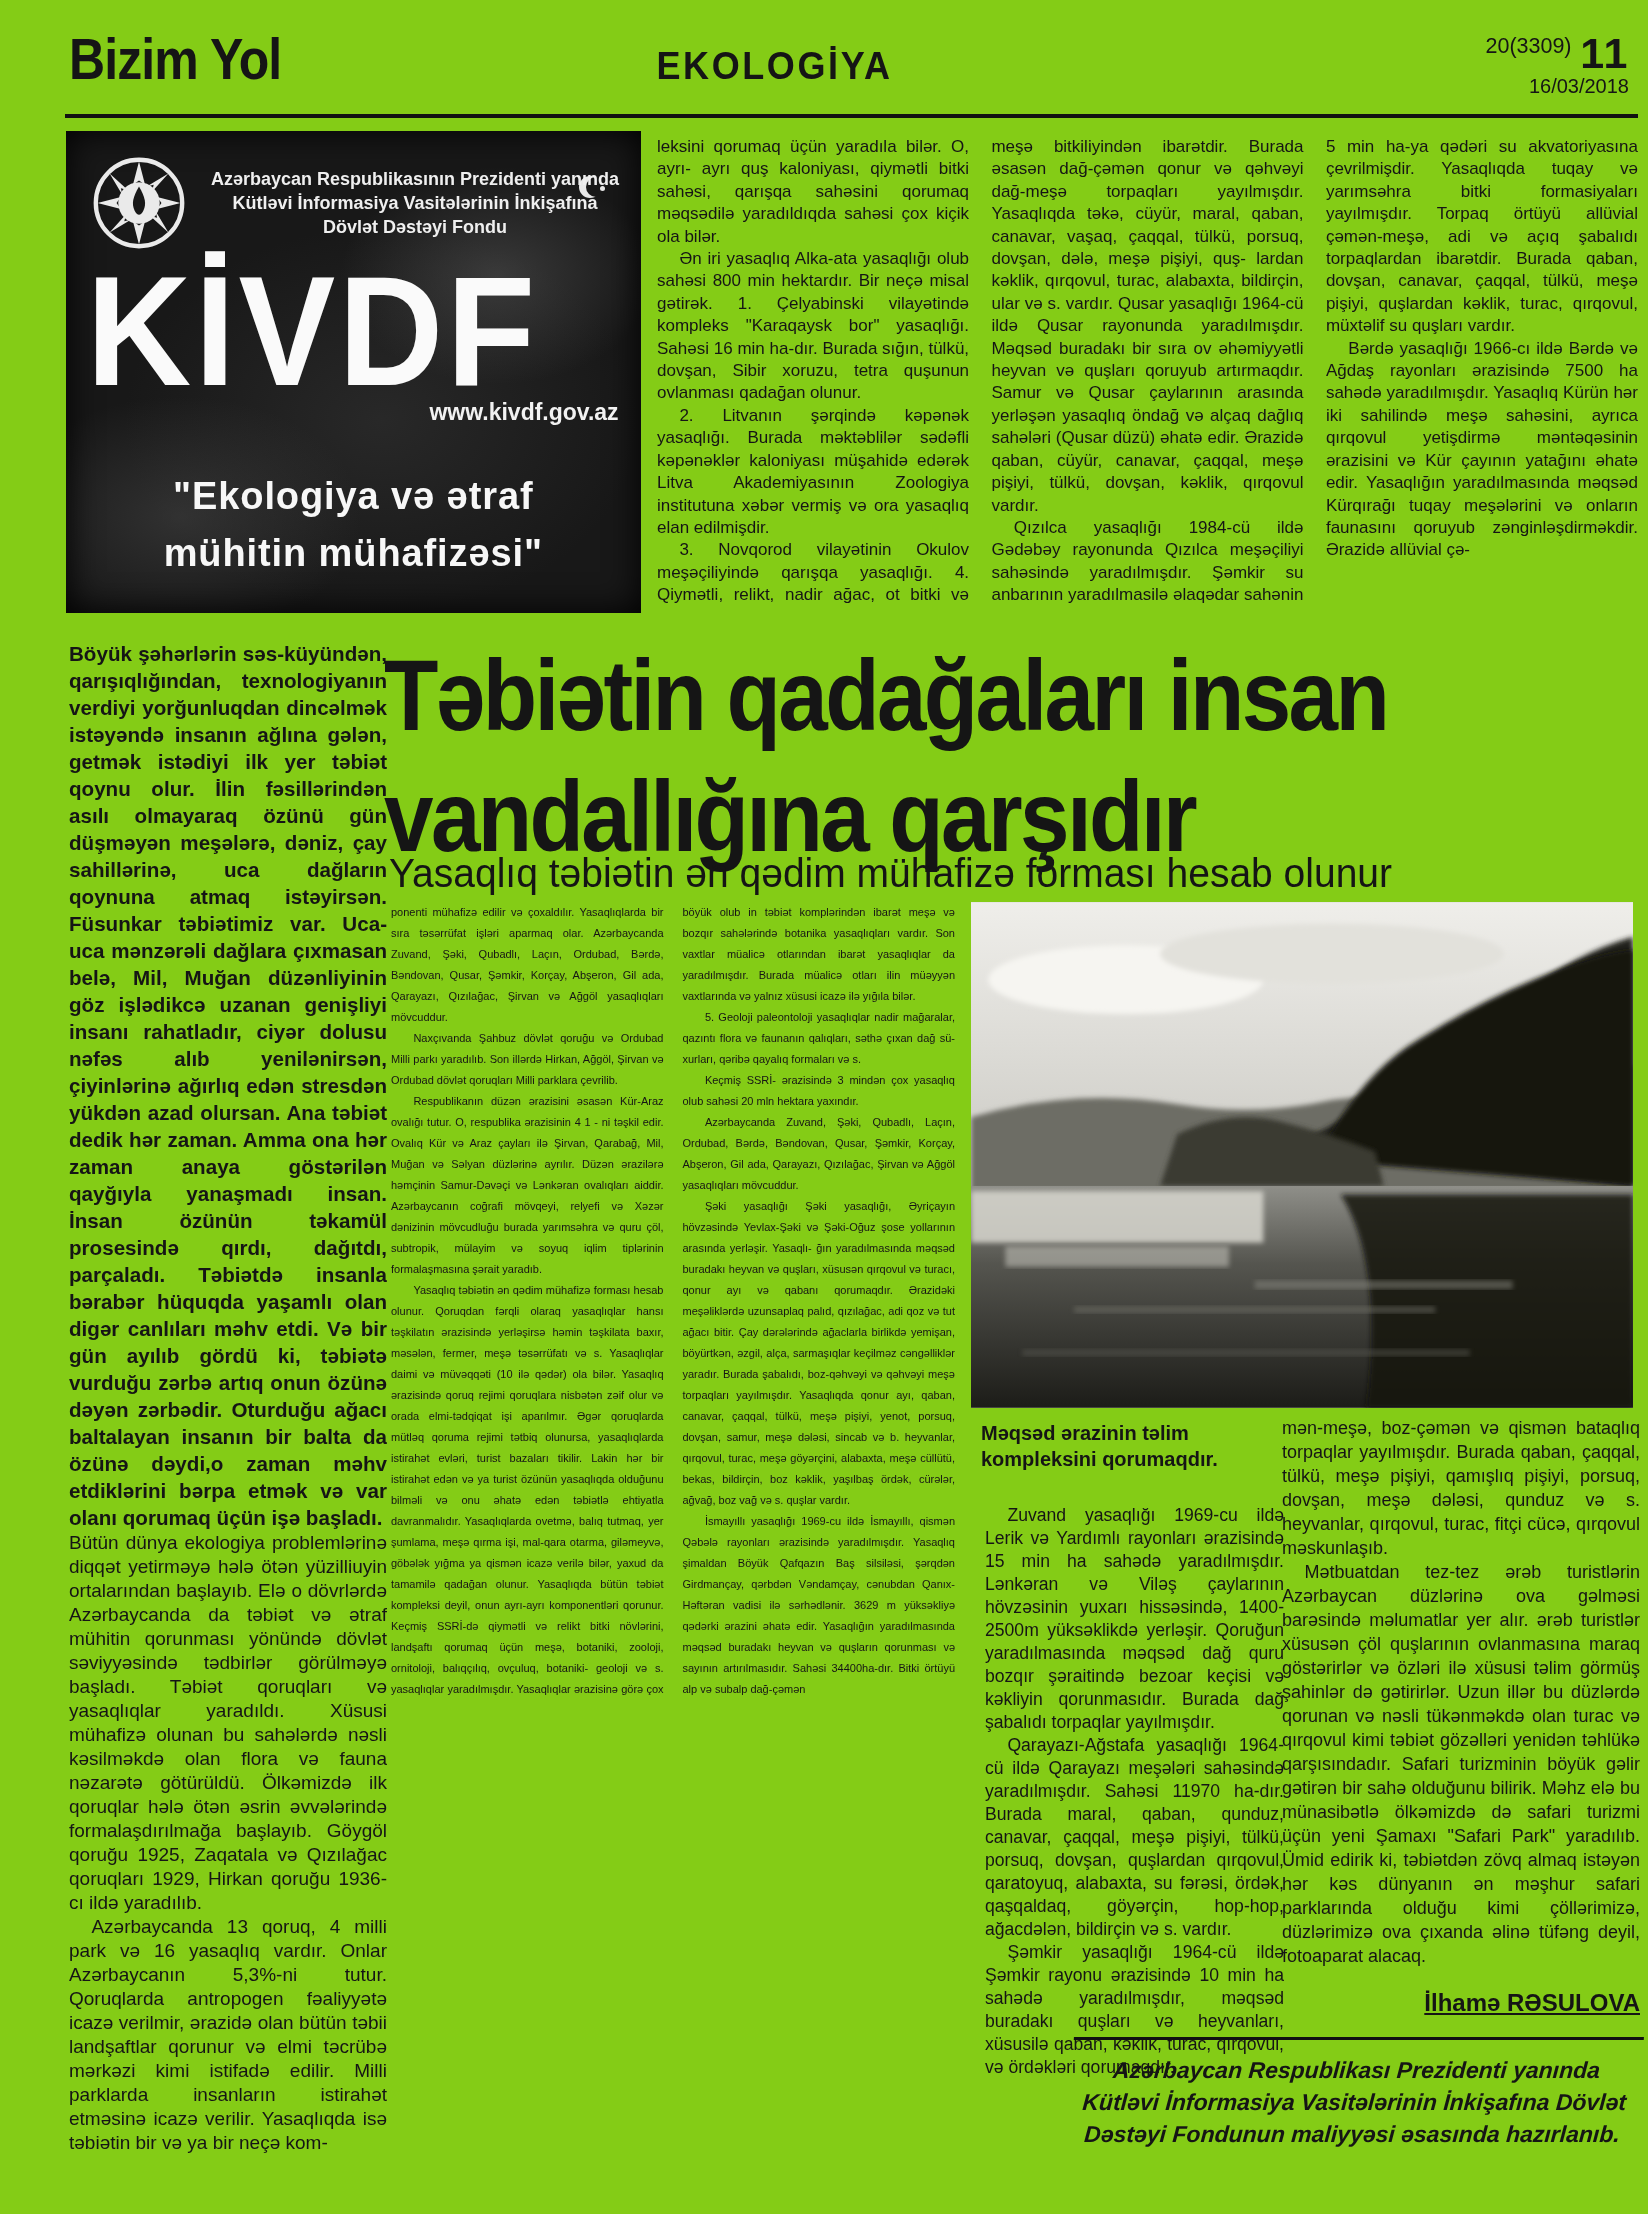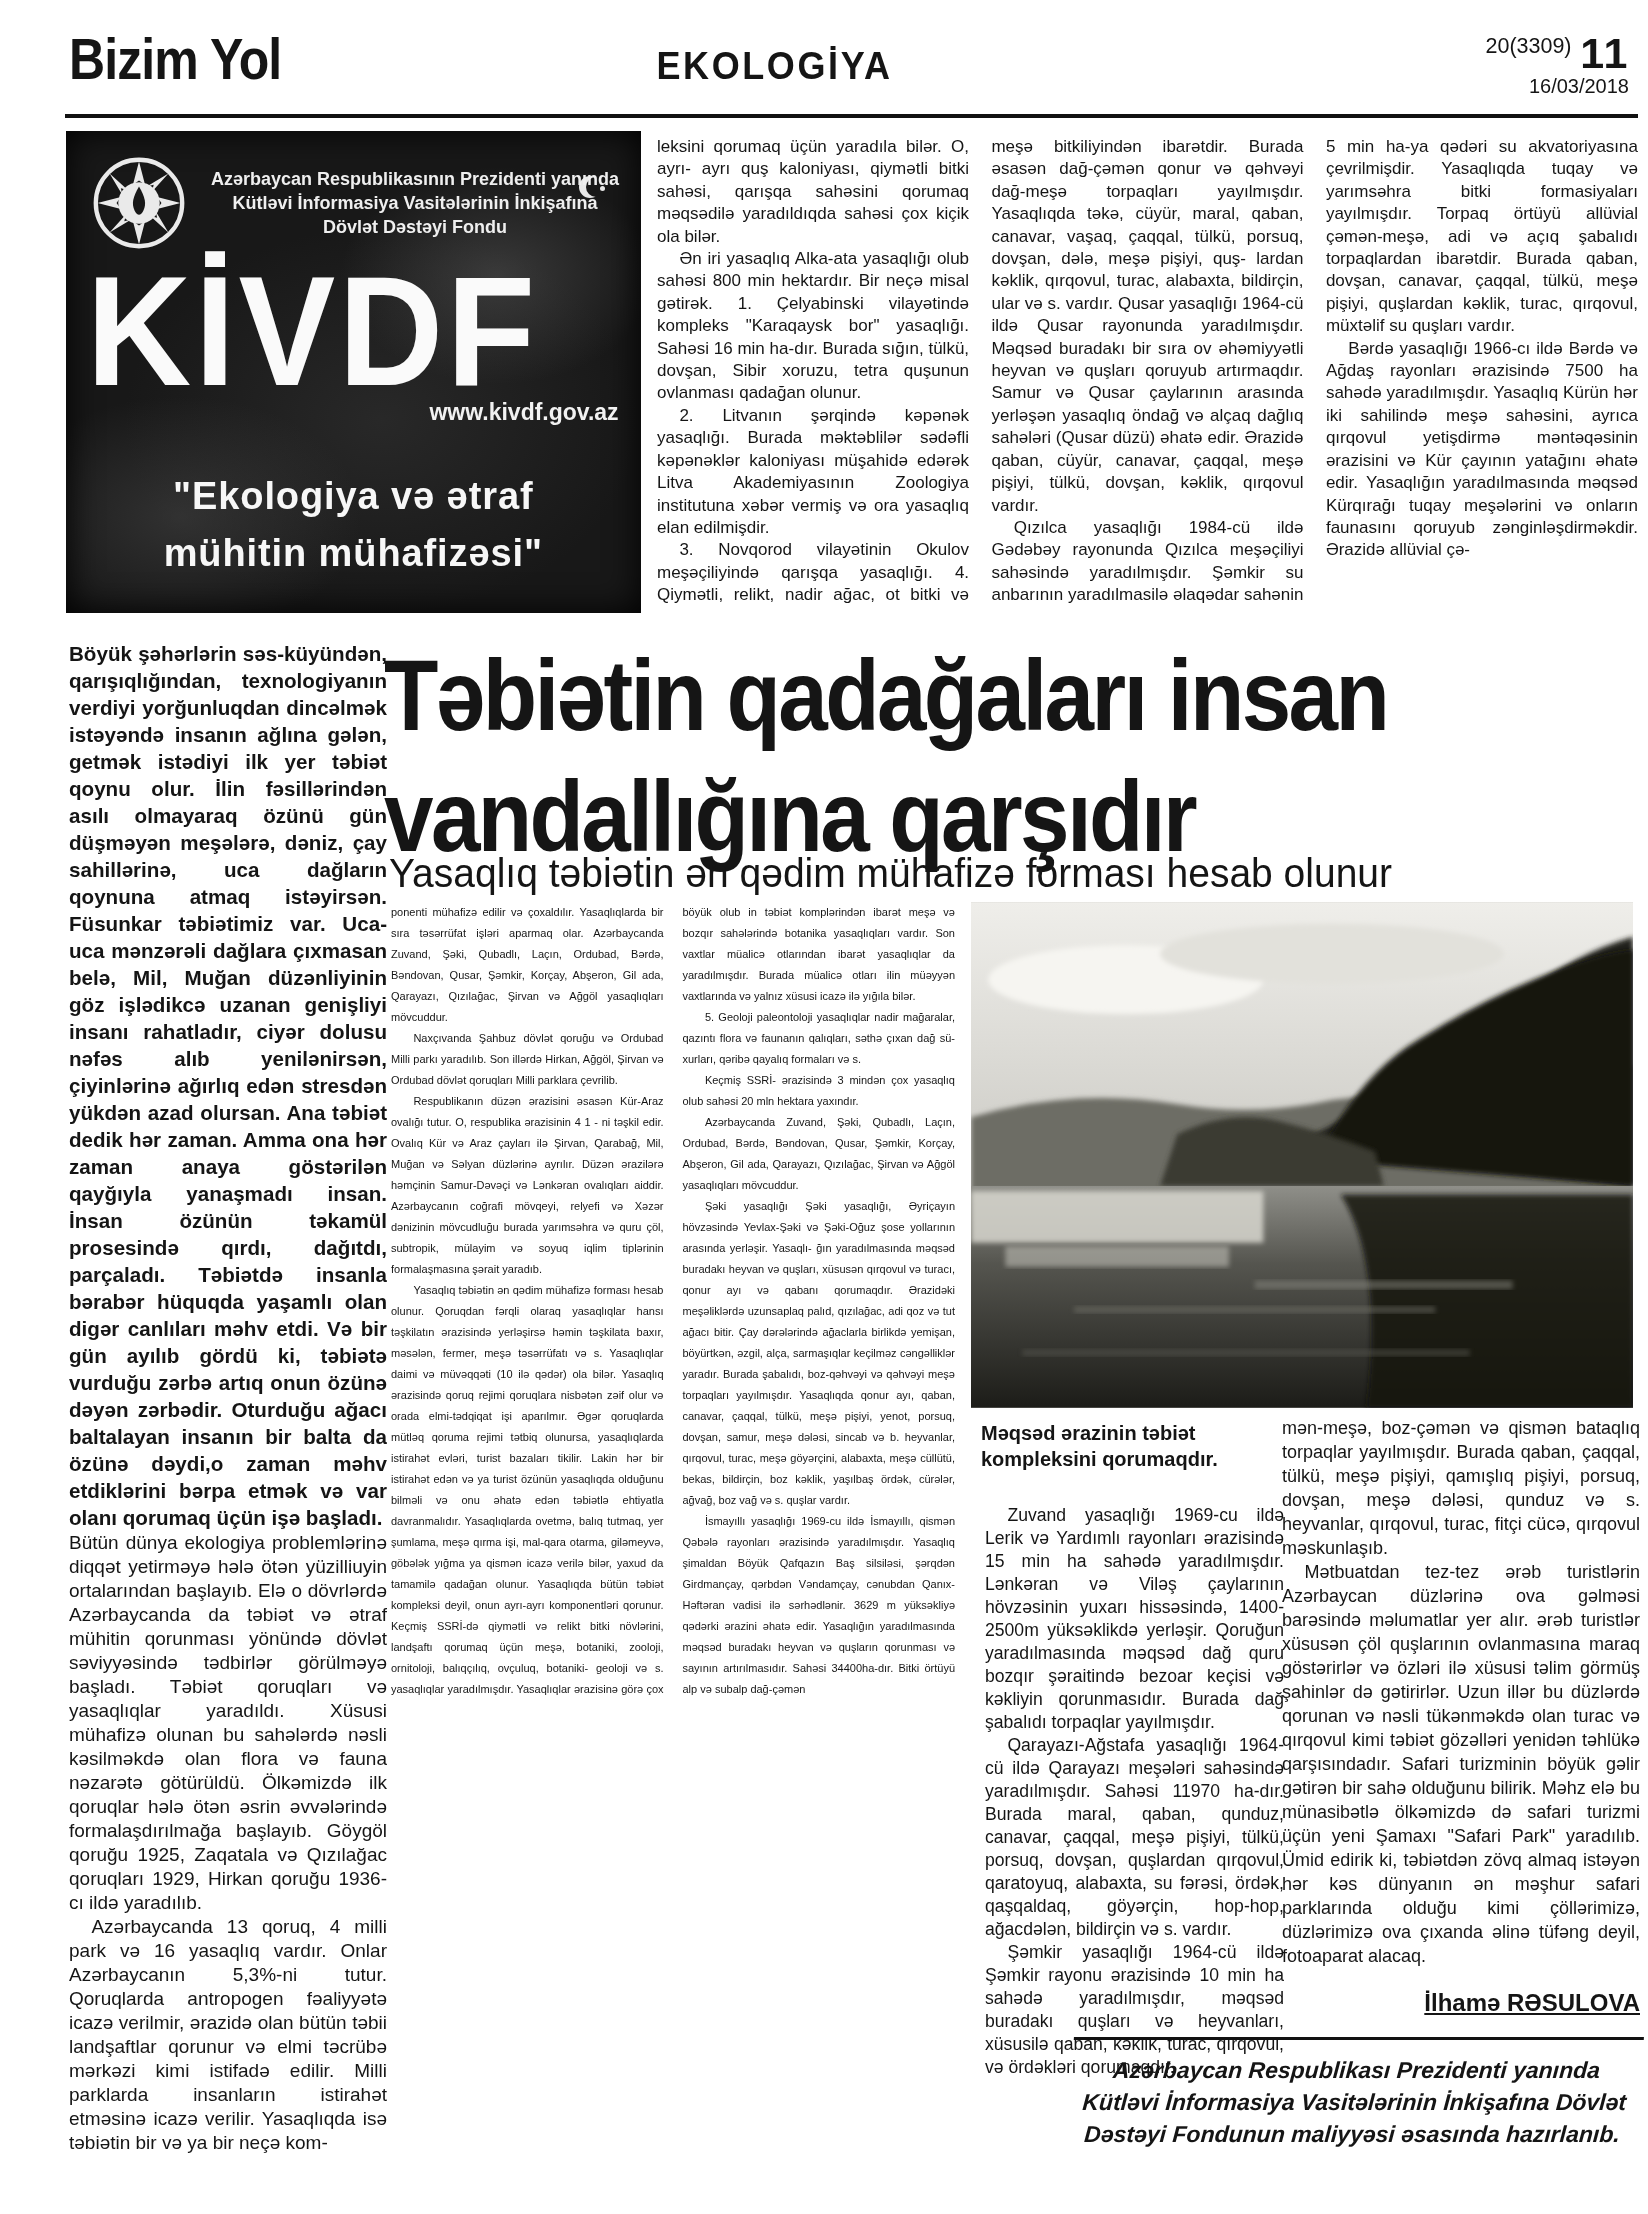--- a/index.html
+++ b/index.html
@@ -1,16 +1,16 @@
 <!DOCTYPE html>
 <html style="font-size:13.8px"><head>
 <meta charset="utf-8">
 <style>
   html,body{margin:0;padding:0;background:#777;}
-  .page{position:relative;width:1648px;height:2215px;background:#ffffff;overflow:hidden;
+  .page{position:relative;width:1648px;height:2215px;background:#84cc16;overflow:hidden;
         font-family:"Liberation Sans",sans-serif;color:#151515;}
   
   .np-title{position:absolute;left:69px;top:26px;font-size:50px;font-weight:bold;
             letter-spacing:-0.9px;transform:scaleY(1.15);transform-origin:top left;}
   .section-title{position:absolute;left:0;top:45px;width:1549px;text-align:center;
                  font-size:36px;font-weight:bold;letter-spacing:2.6px;transform:scaleY(1.1);}
   .issue-block{position:absolute;right:19px;top:29px;text-align:right;}
   .issue-no{display:inline-block;font-size:21.5px;vertical-align:top;margin-top:5.2px;}
   .page-no{display:inline-block;font-size:43px;font-weight:bold;margin-left:8.6px;letter-spacing:1.7px;}
   .issue-date{font-size:20px;margin-top:-3.4px;}
@@ -184,21 +184,21 @@
       <rect x="0" y="330" width="770" height="258" fill="url(#water)"></rect>
       <rect x="0" y="336" width="340" height="60" fill="#d8d7cf" opacity="0.85" filter="url(#soft)"></rect>
       <rect x="40" y="400" width="260" height="24" fill="#bdbcb4" opacity="0.6" filter="url(#soft)"></rect>
       <path d="M430 340 Q480 420 460 588 L770 588 L770 340 Z" fill="#12120e" opacity="0.85" filter="url(#soft)"></path>
       <rect x="330" y="440" width="300" height="10" fill="#8a8a82" opacity="0.5" filter="url(#soft)"></rect>
       <rect x="120" y="470" width="420" height="8" fill="#74746c" opacity="0.5" filter="url(#soft)"></rect>
       <rect x="60" y="520" width="520" height="8" fill="#5a5a52" opacity="0.5" filter="url(#soft)"></rect>
     </svg>
   </div>
 
-  <div class="caption">Məqsəd ərazinin təbiət kompleksini qorumaqdır.</div>
+  <div class="caption">Məqsəd ərazinin təlim kompleksini qorumaqdır.</div>
   <div class="col-c newsbody indent-first">
       <p>Zuvand yasaqlığı 1969-cu ildə Lerik və Yardımlı rayonları ərazisində 15 min ha sahədə yaradılmışdır. Lənkəran və Viləş çaylarının hövzəsinin yuxarı hissəsində, 1400-2500m yüksəklikdə yerləşir. Qoruğun yaradılmasında məqsəd dağ quru bozqır şəraitində bezoar keçisi və kəkliyin qorunmasıdır. Burada dağ şabalıdı torpaqlar yayılmışdır.</p>
       <p>Qarayazı-Ağstafa yasaqlığı 1964-cü ildə Qarayazı meşələri sahəsində yaradılmışdır. Sahəsi 11970 ha-dır. Burada maral, qaban, qunduz, canavar, çaqqal, meşə pişiyi, tülkü, porsuq, dovşan, quşlardan qırqovul, qaratoyuq, alabaxta, su fərəsi, ördək, qaşqaldaq, göyərçin, hop-hop, ağacdələn, bildirçin və s. vardır.</p>
       <p>Şəmkir yasaqlığı 1964-cü ildə Şəmkir rayonu ərazisində 10 min ha sahədə yaradılmışdır, məqsəd buradakı quşları və heyvanları, xüsusilə qaban, kəklik, turac, qırqovul, və ördəkləri qorumaqdır.</p>
     </div>
   <div class="col-d newsbody">
       <p>mən-meşə, boz-çəmən və qismən bataqlıq torpaqlar yayılmışdır. Burada qaban, çaqqal, tülkü, meşə pişiyi, qamışlıq pişiyi, porsuq, dovşan, meşə dələsi, qunduz və s. heyvanlar, qırqovul, turac, fitçi cücə, qırqovul məskunlaşıb.</p>
       <p>Mətbuatdan tez-tez ərəb turistlərin Azərbaycan düzlərinə ova gəlməsi barəsində məlumatlar yer alır. ərəb turistlər xüsusən çöl quşlarının ovlanmasına maraq göstərirlər və özləri ilə xüsusi təlim görmüş şahinlər də gətirirlər. Uzun illər bu düzlərdə qorunan və nəsli tükənməkdə olan turac və qırqovul kimi təbiət gözəlləri yenidən təhlükə qarşısındadır. Safari turizminin böyük gəlir gətirən bir sahə olduğunu bilirik. Məhz elə bu münasibətlə ölkəmizdə də safari turizmi üçün yeni Şamaxı "Safari Park" yaradılıb. Ümid edirik ki, təbiətdən zövq almaq istəyən hər kəs dünyanın ən məşhur safari parklarında olduğu kimi çöllərimizə, düzlərimizə ova çıxanda əlinə tüfəng deyil, fotoaparat alacaq.</p>
     </div>
 

